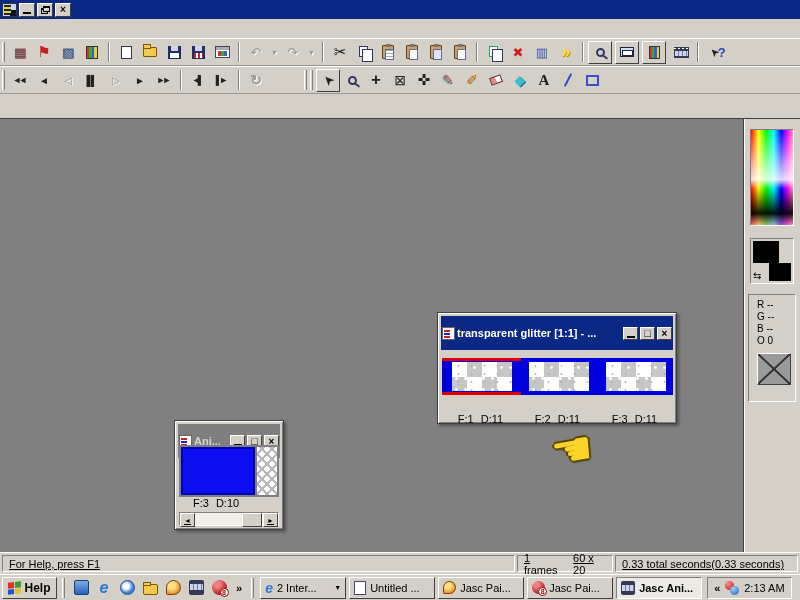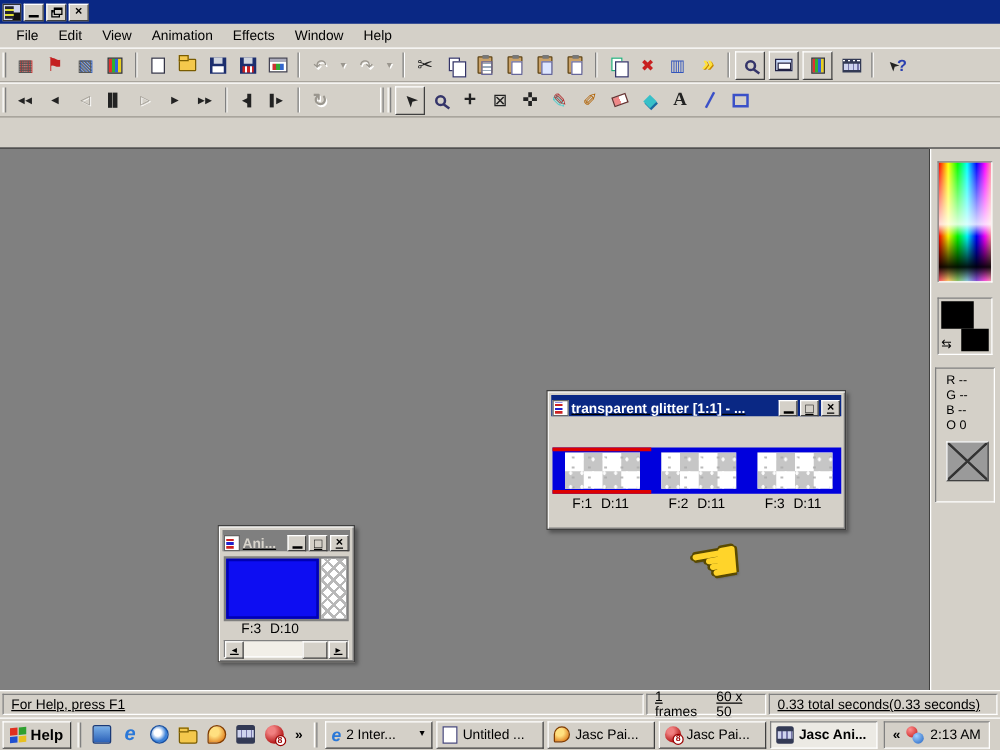--- a/index.html
+++ b/index.html
@@ -87,39 +87,39 @@
   #swatches .fg { position:absolute; left:2px; top:2px; width:26px; height:22px; background:#000; }
   #swatches .bg { position:absolute; right:2px; bottom:2px; width:22px; height:18px; background:#000; }
   #swatches .swap { position:absolute; left:2px; bottom:2px; font-size:10px; }
   #rgb-box { margin:10px auto 0; width:48px; height:108px; border:1px solid; border-color:#808080 #fff #fff #808080; padding:4px 0 0 8px; font-size:10px; line-height:12px; }
   #nullcolor { margin:6px 0 0 0px; width:34px; height:32px; background:#9a9a9a; border:1px solid; border-color:#fff #404040 #404040 #fff; position:relative; background-image:
     linear-gradient(to top right, transparent 47%, #333 48.5%, #333 51.5%, transparent 53%),
     linear-gradient(to bottom right, transparent 47%, #333 48.5%, #333 51.5%, transparent 53%); }
 
   
   .childwin { position:absolute; background:#d4d0c8; border:1px solid #404040; box-shadow:inset 1px 1px 0 #fff, inset -1px -1px 0 #808080, 2px 2px 3px rgba(0,0,0,.35); padding:3px; }
-  .childbar { height:17px; display:flex; align-items:flex-end; padding:0 1px; gap:2px;text-decoration:underline; }
+  .childbar { height:17px; display:flex; align-items:center; padding:17px 1px; gap:2px; }
   .childbar.active { background:#0a2884; }
   .childbar.inactive { background:#7f7f7f; }
   .childbar .ctitle { flex:1; font-weight:bold; font-size:11px; white-space:nowrap; overflow:hidden; }
   .childbar.active .ctitle { color:#fff; }
   .childbar.inactive .ctitle { color:#d8d4cc; }
   .cbtn { width:15px; height:13px; display:flex; align-items:center; justify-content:center; font-size:10px; font-weight:bold; flex:none; }
   .winicon { width:13px; height:13px; background:#fff; border:1px solid #666; position:relative; flex:none; }
   .winicon::after { content:''; position:absolute; left:1px; top:1px; width:6px; height:9px; background:repeating-linear-gradient(0deg,#c22 0 2px,#fff 2px 3px,#22c 3px 5px,#fff 5px 6px); }
 
   #docwin { left:437px; top:193px; width:240px; height:112px; }
   #frames-strip { position:absolute; left:4px; top:45px; width:231px; height:37px; background:#0000dd; }
   .frame { position:absolute; top:4px; width:60px; height:29px; background-color:#fff; background-image:
       radial-gradient(rgba(255,255,255,.95) 1px, rgba(0,0,0,0) 1.5px),
       radial-gradient(rgba(170,170,170,.8) 1px, rgba(0,0,0,0) 1.4px),
       conic-gradient(#c6c6c6 25%, transparent 0 50%, #c6c6c6 0 75%, transparent 0);
       background-size:9px 11px, 13px 8px, 30px 30px; }
   .sel-bar { position:absolute; left:0; width:79px; height:3px; background:#dd0000; }
-  .frame-label-row { position:absolute; left:4px; top:84px; width:231px; height:16px; display:flex; }
+  .frame-label-row { position:absolute; left:4px; top:100px; width:231px; height:16px; display:flex; }
   .flabel { width:77px; text-align:center; font-size:11px; display:flex; justify-content:center; gap:7px; }
 
   
   #thumbwin { left:174px; top:301px; width:110px; height:110px; }
   #thumb-content { position:absolute; left:4px; top:24px; width:100px; height:52px; background:#7f7f7f; display:flex; }
   #thumb-blue { width:74px; height:48px; margin:2px 0 0 2px; background:#0d0df2; border:2px solid #0000b4; }
   #thumb-checker { width:20px; height:48px; margin:2px 0 0 2px; background-color:#fff; background-image:
       repeating-linear-gradient(45deg,#b8b8b8 0 2px,transparent 2px 7px),
       repeating-linear-gradient(-45deg,#b8b8b8 0 2px,transparent 2px 7px); }
   #thumb-label { position:absolute; left:4px; top:76px; width:100px; height:14px; display:flex; justify-content:flex-start; padding-left:14px; gap:7px; font-size:11px; }
@@ -180,29 +180,20 @@
         <span class="glyph-restore">
           <i class="b"></i>
           <i class="f"></i>
         </span>
       </div>
     <div class="capbtn raised">
         <span>×</span>
       </div>
   </div>
 
-  <div id="menubar">
-    <span class="menu-item">File</span>
-    <span class="menu-item">Edit</span>
-    <span class="menu-item">View</span>
-    <span class="menu-item">Animation</span>
-    <span class="menu-item">Effects</span>
-    <span class="menu-item">Window</span>
-    <span class="menu-item">Help</span>
-  </div>
 
   <div id="tb1" class="toolbar">
     <span class="grip"></span>
     <span class="tbtn">
         <span style="color:#555;text-shadow:1px 0 0 #c33;">▦</span>
       </span>
     <span class="tbtn">
         <span style="color:#c42020;font-size:15px;">⚑</span>
       </span>
     <span class="tbtn">
@@ -459,21 +450,21 @@
 
     <div id="hand-cursor"><span>☚</span></div>
   </div>
 
   <div id="statusbar">
     <div id="sp-help" class="spanel sunken">
         <span>For Help, press F1</span>
       </div>
     <div id="sp-frames" class="spanel sunken">
       <span>1 frames</span>
-        <span>60 x 50</span>
+        <span>60 x 20</span>
     </div>
     <div id="sp-time" class="spanel sunken">
       <span>0.33 total seconds</span>
         <span>(0.33 seconds)</span>
     </div>
   </div>
 
   <div id="taskbar">
     <div id="start-btn" class="raised">
       <span class="winflag">

